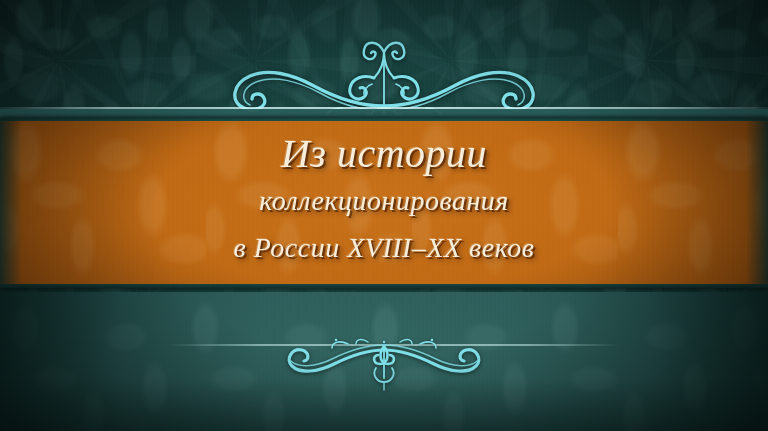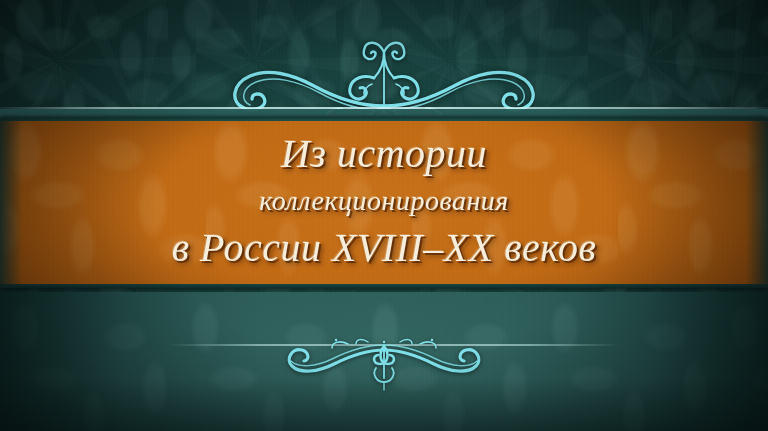--- a/index.html
+++ b/index.html
@@ -144,21 +144,21 @@
     font-weight:400;
     letter-spacing:.5px;
     white-space:nowrap;
     text-shadow:
       2px 2px 0 rgba(70,28,4,.62),
       3px 3px 5px rgba(40,16,2,.55),
       -1px -1px 0 rgba(255,250,235,.25);
   }
   .tline.l1{font-size:40px;line-height:47px;}
   .tline.l2{font-size:28px;line-height:47px;}
-  .tline.l3{font-size:40px;line-height:47px;}
+  .tline.l3{font-size:28px;line-height:47px;}
 </style>
 </head>
 <body>
 
 <div id="card">
 
   <div class="bg-base"></div>
   <div class="damask"></div>
   <div class="damask2"></div>
   <div class="vstripe"></div>

